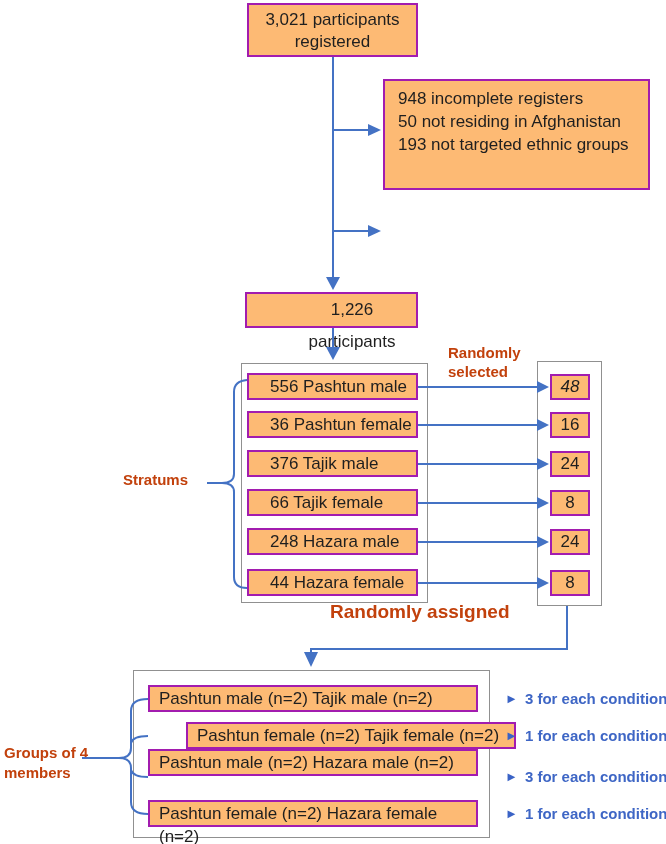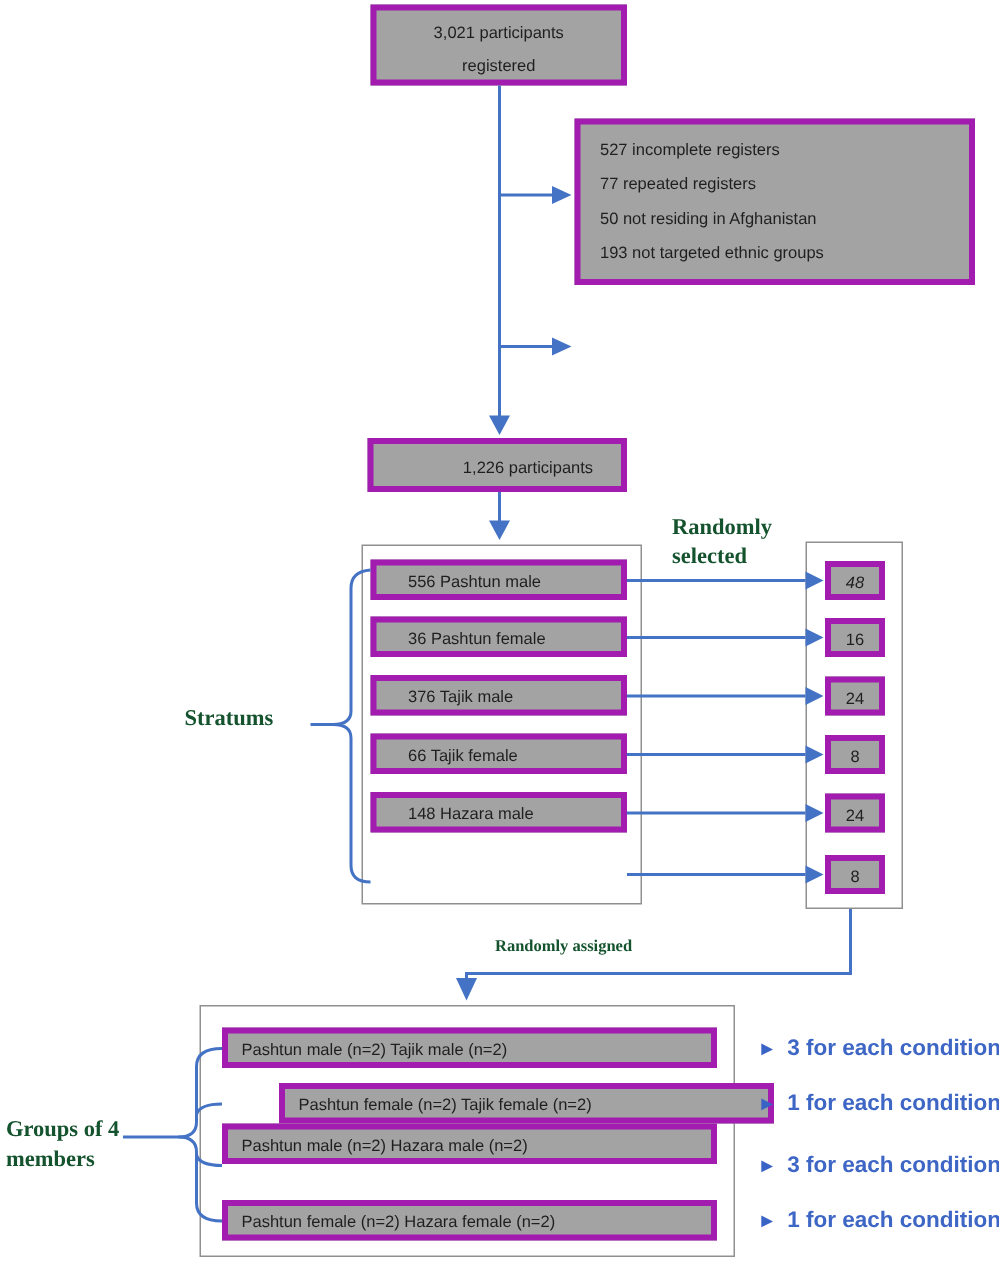--- a/index.html
+++ b/index.html
@@ -10,40 +10,39 @@
   }
   .canvas {
     position: relative;
     width: 666px;
     height: 844px;
     background: #fff;
     overflow: hidden;
   }
   .box {
     position: absolute;
-    background: #a3a3a3;
-    border: 4px solid #a21caf;
-    font-size: 11px;
+    background: #fdba74;
+    border: 2px solid #a21caf;
+    font-size: 17px;
     z-index: 2;
   }
   .container-box {
     position: absolute;
     background: #fff;
     border: 1.5px solid #909090;
     z-index: 1;
   }
   .center { text-align: center; }
   .blue-label {
     position: absolute;
-    color: #14532d;
+    color: #c2410c;
     font-weight: bold;
     font-size: 15px;
     z-index: 3;
     line-height: 19px;
-    font-family: Liberation Serif, serif;
   }
   .stratum {
     left: 247px; width: 171px; height: 27px;
     line-height: 23px; padding-left: 21px;
   }
   .selected-count {
     left: 550px; width: 40px; height: 26px;
     line-height: 22px; text-align: center;
   }
   .group-box {
@@ -77,51 +76,51 @@
   .ex-line { line-height: 23px; white-space: nowrap; }
 </style>
 </head>
 <body>
 
 <div class="canvas">
 
   <div class="box center" style="left:247px; top:3px; width:171px; height:54px; padding:4px 14px 0 14px; line-height:22px;">3,021 participants registered</div>
 
   <div class="box" style="left:383px; top:79px; width:267px; height:111px; padding:6px 0 0 13px;">
-    <div class="ex-line">527 incomplete registers</div>
-    <div class="ex-line">77 repeated registers</div>
+    <div class="ex-line">948 incomplete registers</div>
     <div class="ex-line">50 not residing in Afghanistan</div>
     <div class="ex-line">193 not targeted ethnic groups</div>
   </div>
 
 
   <div class="box center" style="left:245px; top:292px; width:173px; height:36px; line-height:32px;padding-left:41px;">1,226 participants</div>
 
   <div class="container-box" style="left:241px; top:363px; width:187px; height:240px;"></div>
 
   <div class="box stratum" style="top:373px;">556 Pashtun male</div>
   <div class="box stratum" style="top:411px;">36 Pashtun female</div>
   <div class="box stratum" style="top:450px;">376 Tajik male</div>
   <div class="box stratum" style="top:489px;">66 Tajik female</div>
-  <div class="box stratum" style="top:528px;">148 Hazara male</div>
+  <div class="box stratum" style="top:528px;">248 Hazara male</div>
+  <div class="box stratum" style="top:569px;">44 Hazara female</div>
 
   <div class="container-box" style="left:537px; top:361px; width:65px; height:245px;"></div>
 
   <div class="box selected-count" style="top:374px;font-style:italic;">48</div>
   <div class="box selected-count" style="top:412px;">16</div>
   <div class="box selected-count" style="top:451px;">24</div>
   <div class="box selected-count" style="top:490px;">8</div>
   <div class="box selected-count" style="top:529px;">24</div>
   <div class="box selected-count" style="top:570px;">8</div>
 
   <div class="blue-label" style="left:448px; top:343px; width:95px;">Randomly selected</div>
 
   <div class="blue-label" style="left:123px; top:470px;">Stratums</div>
 
-  <div class="blue-label" style="left:330px; top:622px; font-size:11px;">Randomly assigned</div>
+  <div class="blue-label" style="left:330px; top:602px; font-size:19px;">Randomly assigned</div>
 
   <div class="blue-label" style="left:4px; top:743px; width:92px; line-height:20px;">Groups of 4 members</div>
 
   <div class="container-box" style="left:133px; top:670px; width:357px; height:168px;"></div>
 
   <div class="box group-box" style="top:685px;">Pashtun male (n=2) Tajik male (n=2)</div>
   <div class="box group-box" style="top:722px;margin-left:38px;">Pashtun female (n=2) Tajik female (n=2)</div>
   <div class="box group-box" style="top:720px;margin-top:29px;">Pashtun male (n=2) Hazara male (n=2)</div>
   <div class="box group-box" style="top:800px;">Pashtun female (n=2) Hazara female (n=2)</div>
 

